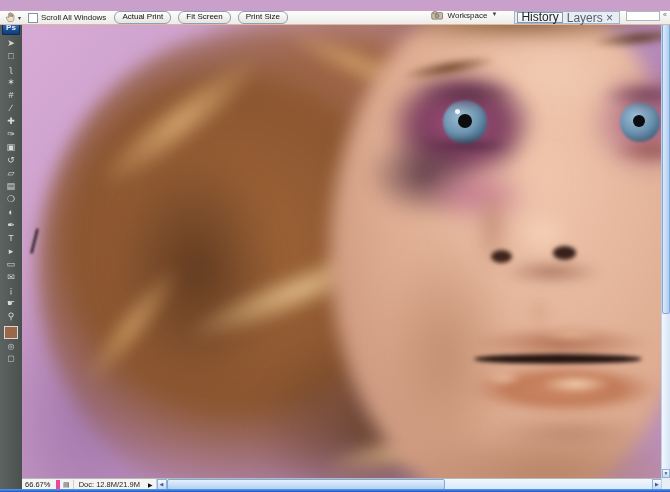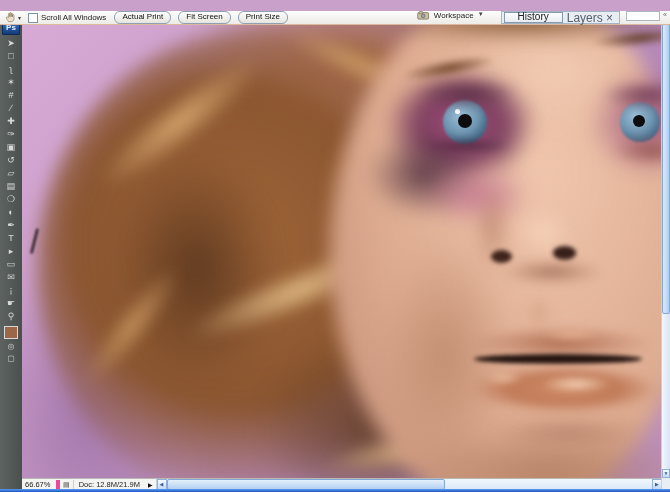--- a/index.html
+++ b/index.html
@@ -8,21 +8,21 @@
   
   .obar{position:absolute;left:0;top:11px;width:670px;height:13px;background:linear-gradient(#fdfdfc,#ecebe7);border-bottom:1px solid #dcb99e;display:flex;align-items:center;font-size:8px;color:#1c1c1c;z-index:30;}
   .obar .toolpreset{display:flex;align-items:center;margin-left:5px;}
   .obar .caret{font-size:6px;color:#444;margin:0 3px 0 2px;}
   .cb{width:8px;height:8px;border:1px solid #7f93a8;background:#fff;margin:0 3px 0 4px;flex:0 0 auto;}
   .cblabel{margin-right:8px;white-space:nowrap;}
   .obtn{height:11px;line-height:10px;padding:0 7px;margin-right:7px;font-size:8px;color:#111;background:linear-gradient(#ffffff,#e6e4de);border:1px solid #8fa0b4;border-radius:6px;white-space:nowrap;}
   .oright{margin-left:auto;display:flex;align-items:flex-start;}
   .wslabel{margin:0 2px 0 4px;white-space:nowrap;}
   .pwell{display:flex;align-items:center;height:11px;border:1px solid #a3b4c6;background:#e8edf4;margin-left:14px;padding:0 2px;}
-  .ptab{border:1px solid #8899aa;background:linear-gradient(#fcfdfe,#e9edf2);padding:0 13px;height:9px;line-height:8px;font-size:10px;color:#222;white-space:nowrap;}
+  .ptab{border:1px solid #8899aa;background:linear-gradient(#fcfdfe,#e9edf2);padding:0 3px;height:9px;line-height:8px;font-size:12px;color:#222;white-space:nowrap;}
   .ptab2{padding:0 4px;font-size:12px;color:#56606c;white-space:nowrap;}
   .minipal{width:32px;height:8px;border:1px solid #aeb6c0;background:#fff;margin-left:6px;}
   .collapse{font-size:7px;color:#5a6a7e;margin:0 3px;}
 
   
   .tbox{position:absolute;left:0;top:14px;width:22px;height:475px;background:linear-gradient(90deg,#5d6361,#4a504e);z-index:25;}
   .grip{height:5px;text-align:center;color:#8a918f;font-size:5px;line-height:4px;letter-spacing:1px;}
   .pslogo{width:16px;height:13px;margin:1px auto 2px auto;background:linear-gradient(#3a7ad4,#123a78);color:#e8f0ff;font-size:8px;font-weight:bold;text-align:center;line-height:13px;border:1px solid #0d2b58;border-radius:1px;}
   .tool{width:22px;height:13px;text-align:center;font-size:9px;line-height:13px;color:#d8dad8;cursor:default;}
   .fgswatch{width:12px;height:11px;margin:3px auto 2px auto;border:1px solid #d8d8d8;}

